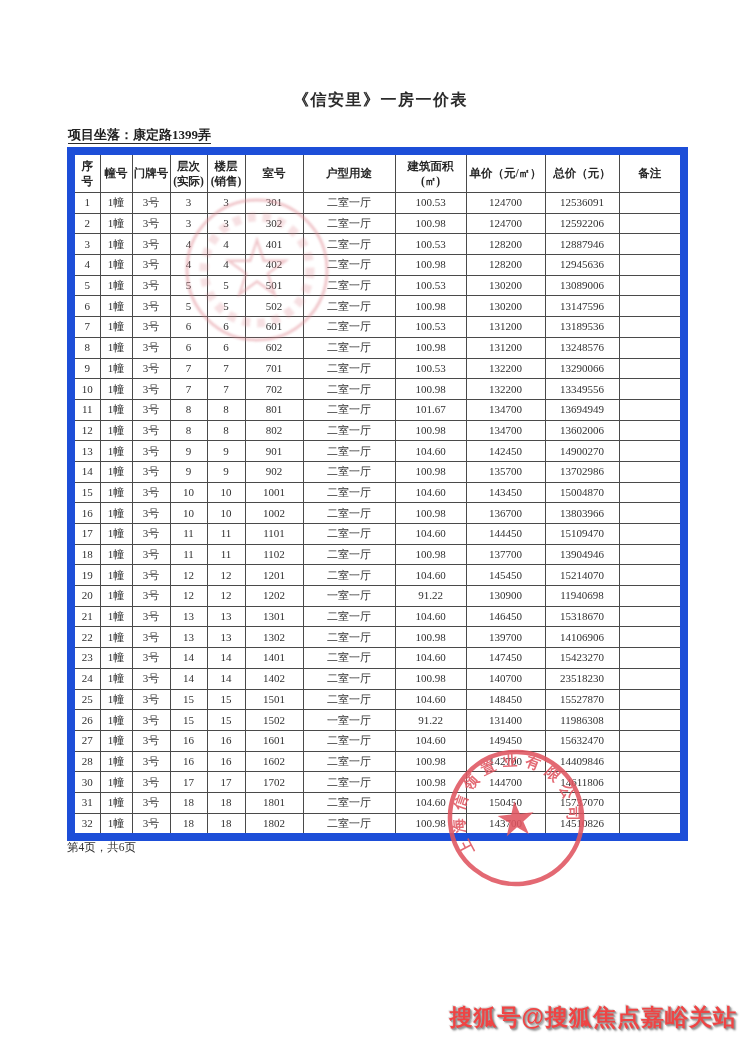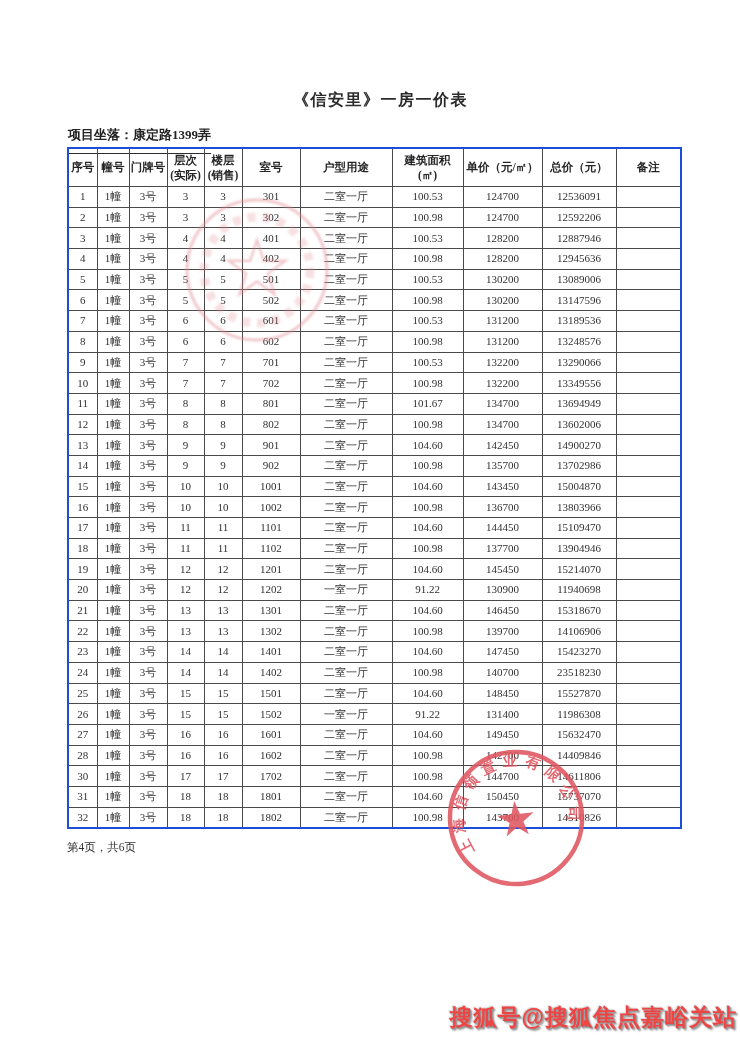--- a/index.html
+++ b/index.html
@@ -18,28 +18,28 @@
     text-align: center;
     font-size: 16px; font-weight: bold; letter-spacing: 1.5px;
     color: #2b2b2b;
     padding-left: 21px;
   }
   .location-line {
     position: absolute; top: 126px; left: 68px;
     font-size: 13px; font-weight: bold; color: #222;
   }
   .location-line .underlined {
-    border-bottom: 1.5px solid #2b2b2b; padding-bottom: 11px;
+    border-bottom: 1.5px solid #2b2b2b; padding-bottom: 1px;
   }
 
   table.price-table {
     position: absolute; top: 147px; left: 67px;
     width: 613px;
     border-collapse: collapse; table-layout: fixed;
-    border: 2px solid #1d4ed8;
+    border: 8px solid #1d4ed8;
   }
   table.price-table th, table.price-table td {
     border: 1px solid #4a4a4a;
     text-align: center; vertical-align: middle;
     padding: 0 1px;
     overflow: hidden;
   }
   table.price-table th {
     height: 37px; font-size: 11.5px; font-weight: 600;
     white-space: pre-line; line-height: 1.25; color: #262626;

